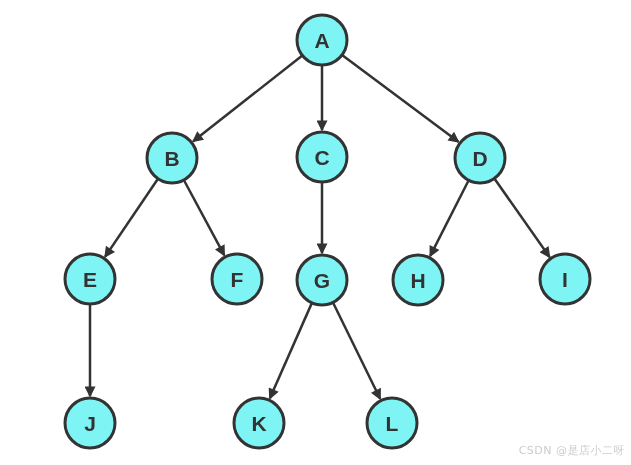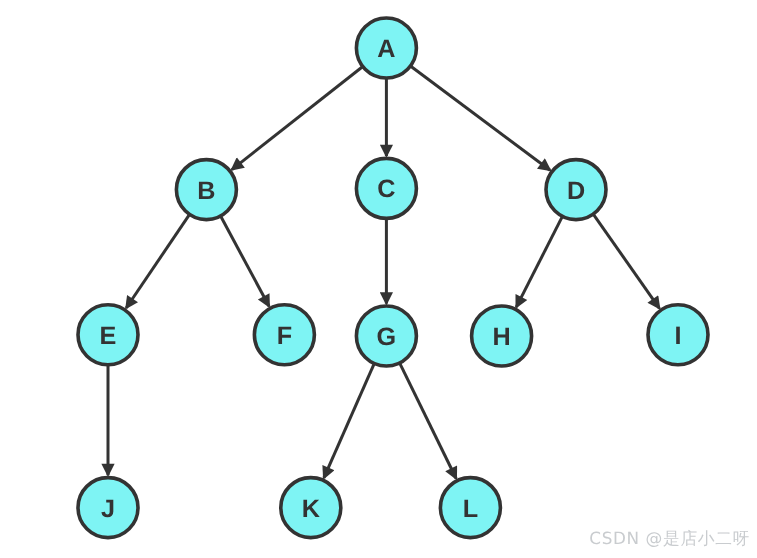--- a/index.html
+++ b/index.html
@@ -20,21 +20,21 @@
   }
   .node-label {
     font-family: "Liberation Sans", "DejaVu Sans", sans-serif;
     font-weight: bold;
     font-size: 21px;
   }
   .watermark {
     position: absolute;
     right: 6px;
     bottom: 7px;
-    font-size: 14px;
+    font-size: 11px;
     letter-spacing: 0.5px;
     font-family: "DejaVu Sans", "Liberation Sans", sans-serif;
     user-select: none;
   }
 </style>
 </head>
 <body>
 
 <div class="stage" style="background: rgb(255, 255, 255);">
   <svg id="diagram-svg" width="631" height="465" viewBox="0 0 631 465" xmlns="http://www.w3.org/2000/svg">

